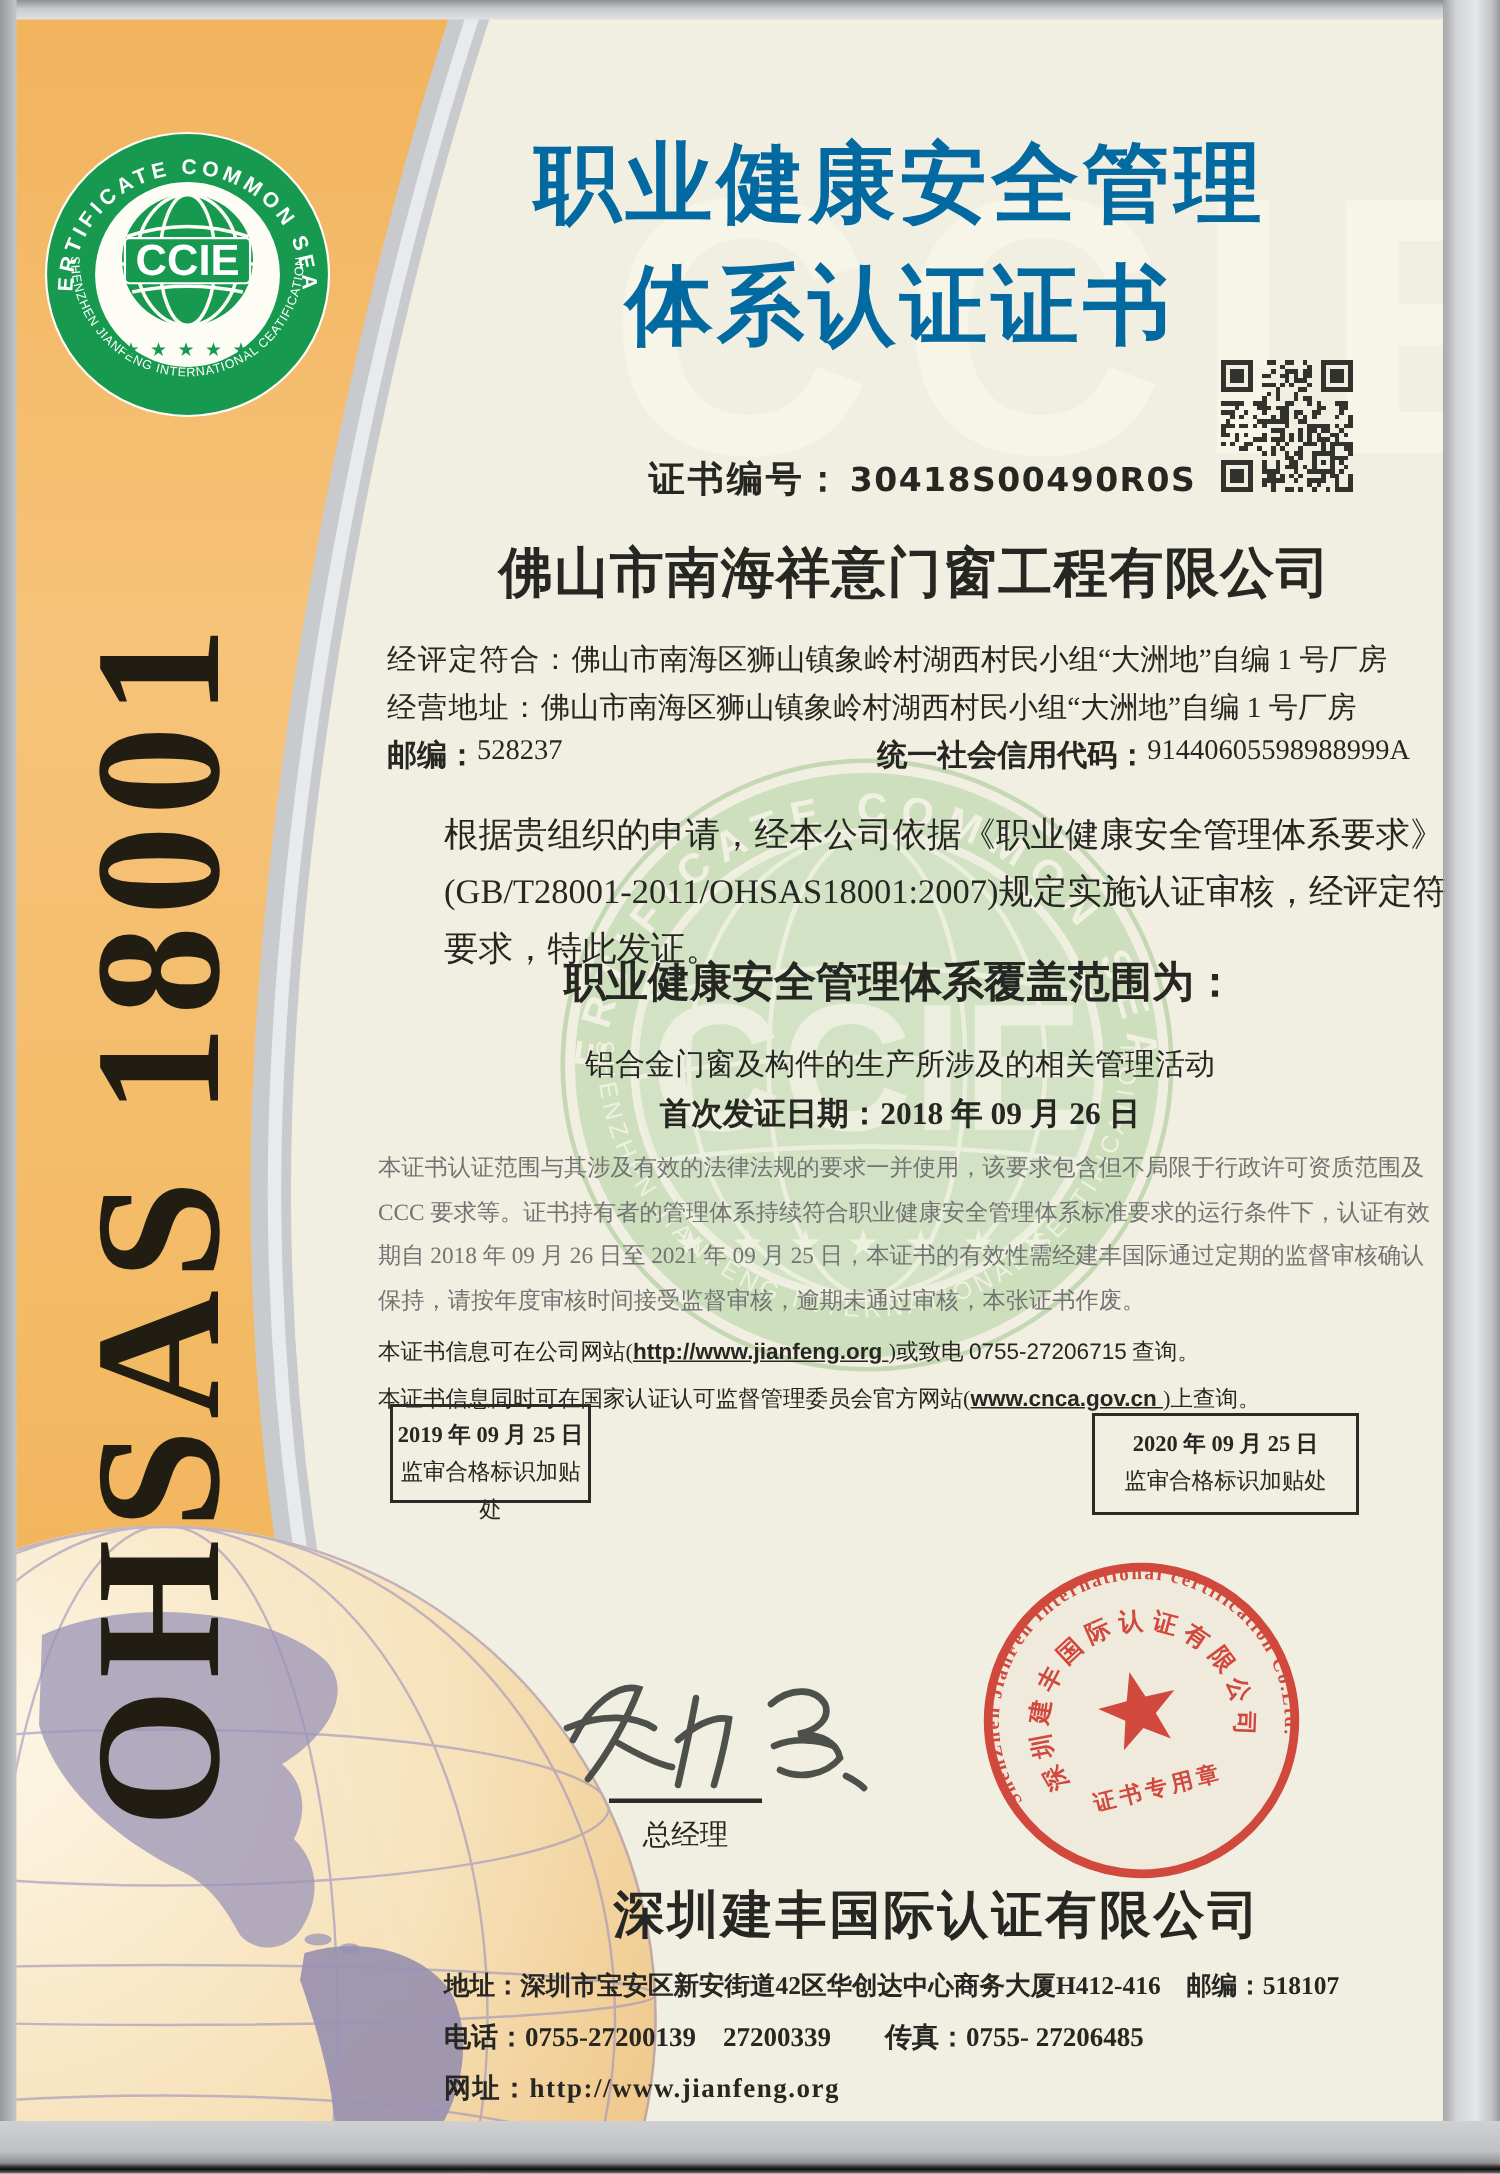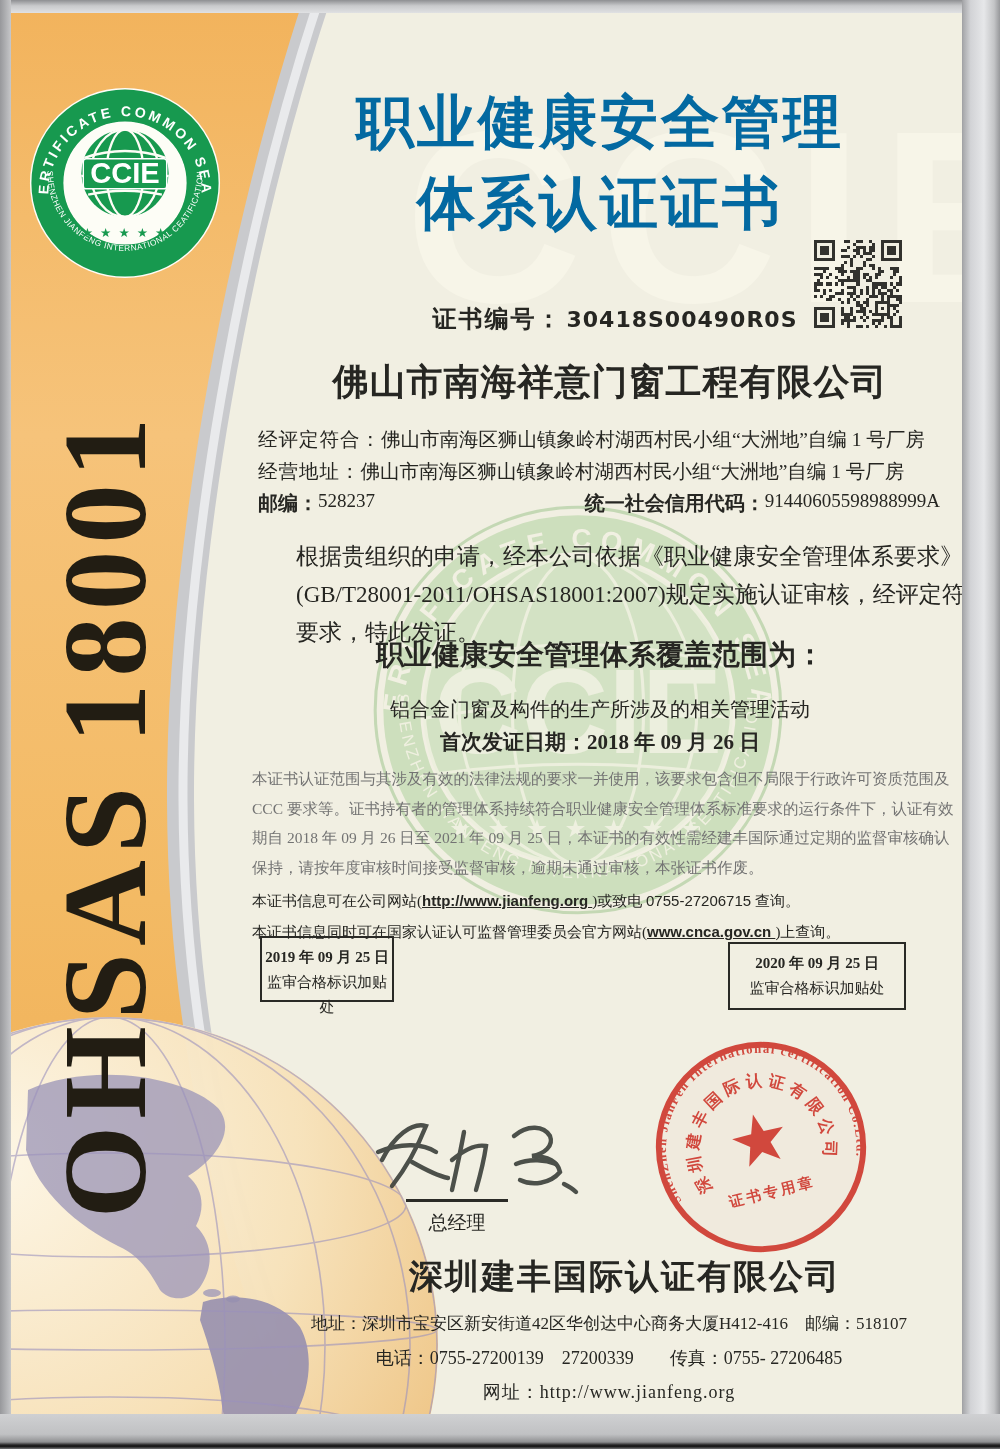--- a/index.html
+++ b/index.html
@@ -52,21 +52,21 @@
   .sbox .l{font-size:15px;line-height:25px;}
   .b1{left:260px;top:936px;width:134px;height:66px;}
   .b2{left:684px;top:942px;width:178px;height:68px;margin-left:44px;}
   
   .sig{left:368px;top:1102px;width:215px;height:100px;z-index:2;}
   .sig-line{left:406px;top:1199px;width:102px;height:3px;background:#2b2b27;z-index:2;}
   .sig-role{left:402px;top:1210px;width:110px;text-align:center;font-size:19px;z-index:2;}
   .red-seal{left:648px;top:1034px;width:226px;height:226px;z-index:4;}
   
   .issuer-name{left:270px;top:1254px;width:710px;text-align:center;font-weight:bold;font-size:34px;letter-spacing:2px;z-index:2;}
-  .iss-line{left:264px;width:690px;text-align:center;font-weight:normal;z-index:2;white-space:nowrap;}
+  .iss-line{left:296px;width:690px;text-align:left;font-weight:bold;z-index:2;white-space:nowrap;}
   .l1{top:1312px;font-size:17px;} .l2{top:1346px;font-size:18px;} .l3{top:1380px;font-size:18px;letter-spacing:1px;}
 </style>
 </head>
 <body>
 
 <div class="page">
 
   <div class="abs wm-faint">CCIE</div>
 
   <svg class="abs left-deco" width="470" height="1449" viewBox="0 0 470 1449">

